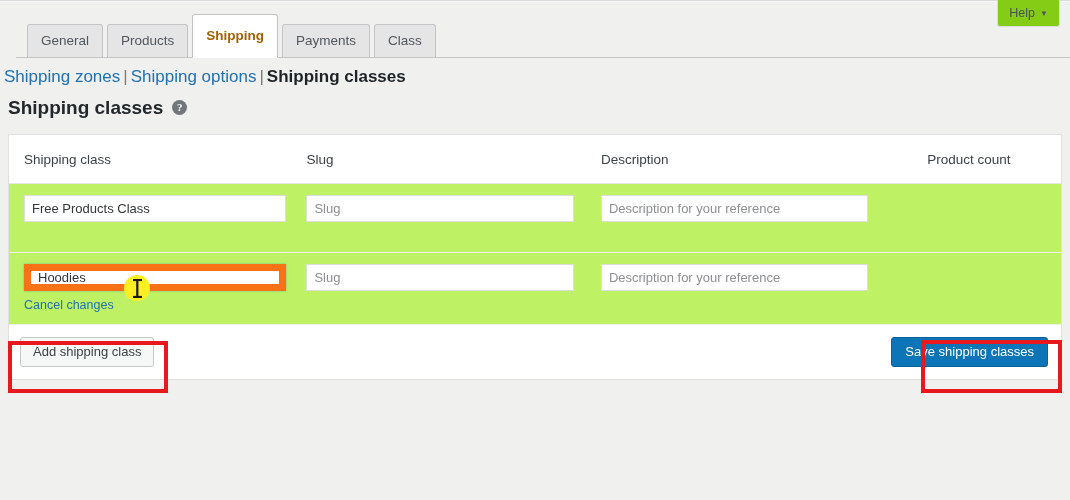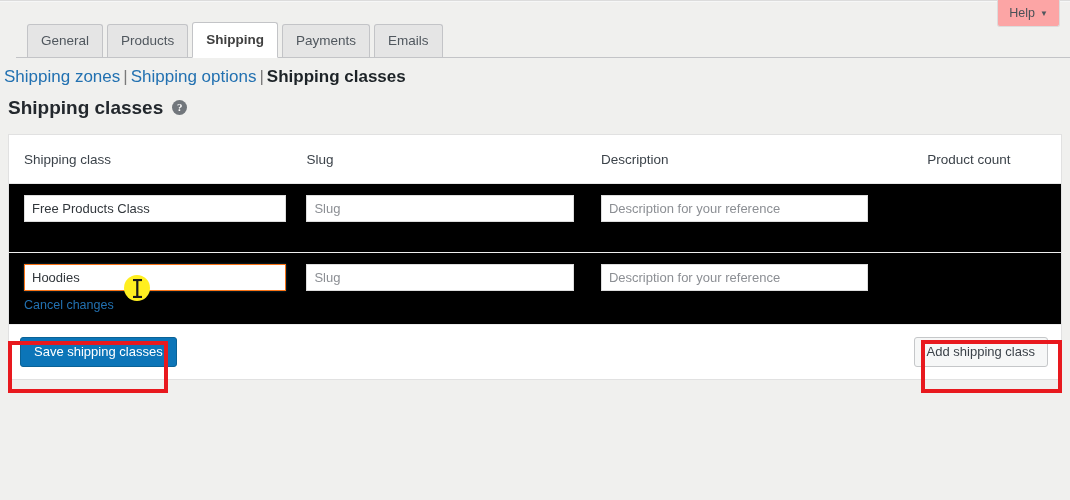--- a/index.html
+++ b/index.html
@@ -25,21 +25,21 @@
     background: #f6f7f7;
     border-top: 1px solid #dcdcdc;
     box-sizing: border-box;
   }
 
   
   #help-tab {
     position: absolute;
     right: 10px; top: 0;
     width: 63px; height: 27px;
-    background: #fca5a5;
+    background: #84cc16;
     border: 1px solid #dcdcdc;
     border-top: none;
     border-radius: 0 0 3px 3px;
     box-sizing: border-box;
     display: flex;
     align-items: center;
     justify-content: center;
     gap: 5px;
     font-size: 12.5px;
     color: #4a5157;
@@ -77,26 +77,26 @@
     border-radius: 3px 3px 0 0;
     font-size: 13.5px;
     color: #50575e;
     box-sizing: border-box;
     cursor: pointer;
     white-space: nowrap;
     line-height: 1;
   }
   .tab.active {
     background: #ffffff;
-    color: #404040;
+    color: #a16207;
     font-weight: bold;
     position: relative;
     z-index: 3;
     margin-bottom: -1px;
-    height: 36px;
+    height: 44px;
     border-bottom: 1px solid #ffffff;
   }
 
   
   #subnav {
     position: absolute;
     left: 4px; top: 67px;
     font-size: 17px;
     color: #1d2327;
     white-space: nowrap;
@@ -168,21 +168,21 @@
     box-sizing: border-box;
   }
   .col-name  { width: 298px; padding-left: 15px; }
   .col-slug  { width: 295px; }
   .col-desc  { width: 327px; }
   .col-count { width: 134px; }
 
   .class-row {
     display: flex;
     align-items: flex-start;
-    background: #000000;
+    background: #bef264;
     border-bottom: 1px solid #eeeeee;
     box-sizing: border-box;
   }
   .class-row .cell {
     box-sizing: border-box;
     padding-top: 11px;
   }
   .class-row.row-1 { height: 69px; }
   .class-row.row-2 { height: 72px; }
 
@@ -196,21 +196,21 @@
     color: #32373c;
     padding: 0 7px;
     outline: none;
     border-radius: 0;
   }
   .txt::placeholder { color: #8c8f94; opacity: 1; }
   .txt.name  { width: 262px; }
   .txt.slug  { width: 268px; }
   .txt.desc  { width: 267px; }
   .txt.focused {
-    border: 1px solid #f97316;
+    border: 7px solid #f97316;
     box-shadow: 0 0 2px rgba(30,140,190,.55);
   }
 
   .cancel-link {
     display: inline-block;
     margin-top: 7px;
     font-size: 12.5px;
     color: #2271b1;
     text-decoration: none;
     cursor: pointer;
@@ -286,21 +286,21 @@
 <div id="help-tab">
   <span>Help</span>
   <span class="caret">▼</span>
 </div>
 
 <div id="tab-bar">
     <div class="tab">General</div>
     <div class="tab">Products</div>
     <div class="tab active">Shipping</div>
     <div class="tab">Payments</div>
-    <div class="tab">Emails</div>
+    <div class="tab">Class</div>
   </div>
 
 <div id="subnav"><a>Shipping zones</a><span class="sep">|</span><a>Shipping options</a><span class="sep">|</span><span class="current">Shipping classes</span></div>
 
 <div id="page-title-row">
   <div id="page-title">Shipping classes</div>
   <div id="help-circle">?</div>
 </div>
 
 <div id="classes-card">
@@ -333,22 +333,22 @@
     <div class="cell col-slug">
       <input class="txt slug" type="text" placeholder="Slug" style="">
     </div>
     <div class="cell col-desc">
       <input class="txt desc" type="text" placeholder="Description for your reference" style="">
     </div>
     <div class="cell col-count"></div>
   </div>
 
   <div id="action-row">
+    <button id="add-btn">Add shipping class</button>
     <button id="save-btn">Save shipping classes</button>
-    <button id="add-btn">Add shipping class</button>
   </div>
 
 </div>
 
 <div class="annot-box" id="annot-save"></div>
 <div class="annot-box" id="annot-add"></div>
 
 <div id="cursor-highlight"></div>
 <svg id="cursor-ibeam" viewBox="0 0 11 19">
   <rect x="4.2" y="1.5" width="2.2" height="16" fill="#1a1a1a"></rect>

